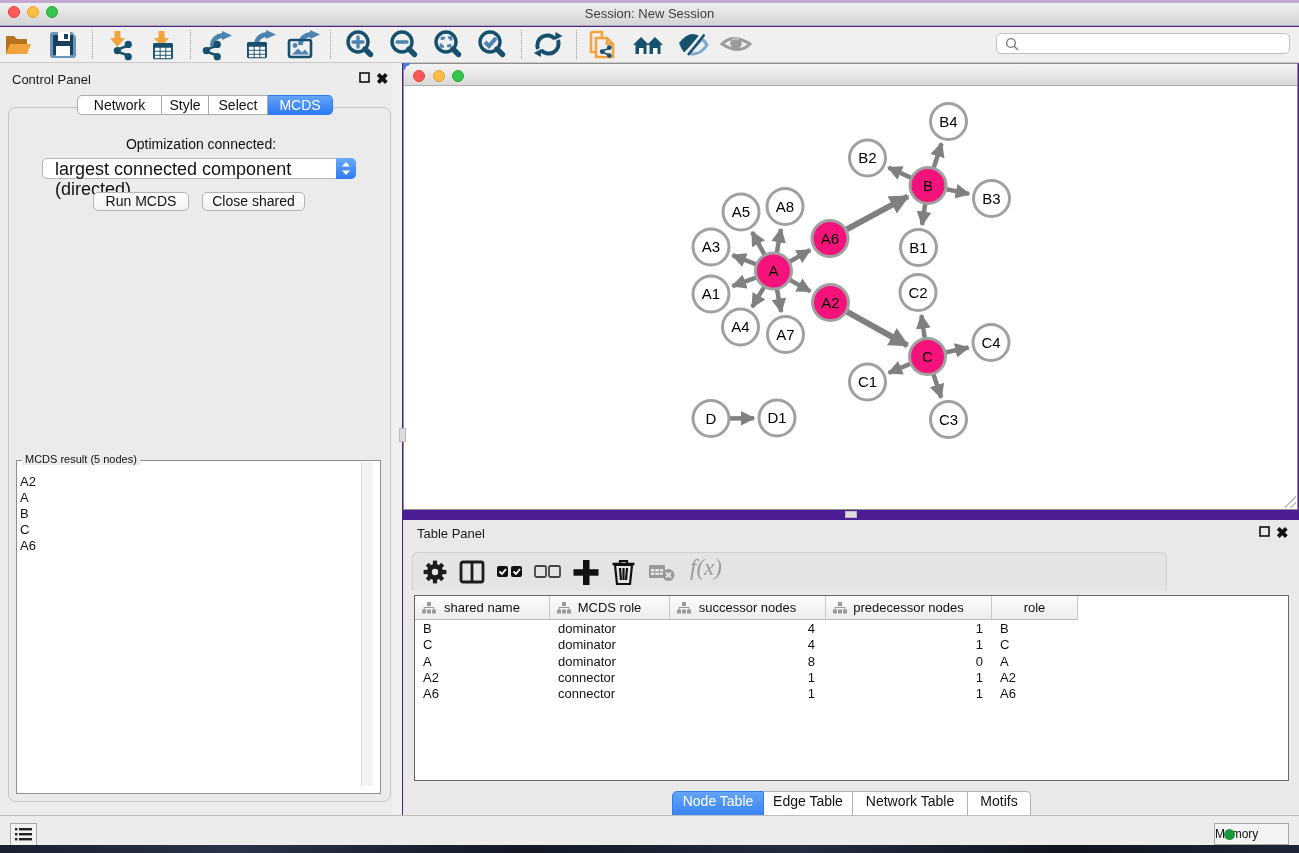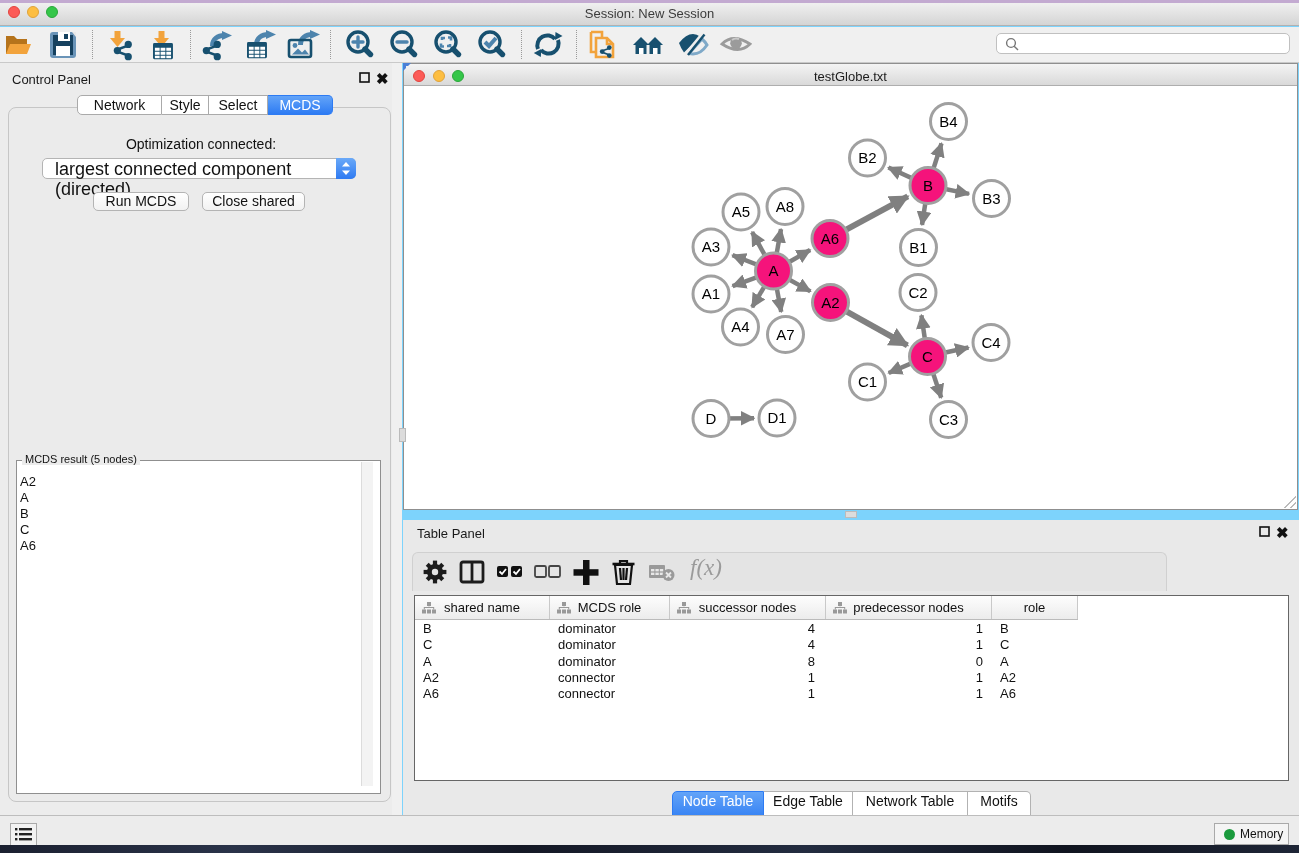--- a/index.html
+++ b/index.html
@@ -1,15 +1,15 @@
 <!DOCTYPE html>
 <html><head><meta charset="utf-8"><style>
 *{margin:0;padding:0;box-sizing:border-box}
 html,body{width:1299px;height:853px;overflow:hidden;font-family:"Liberation Sans",sans-serif}
-#app{position:absolute;left:0;top:0;width:1299px;height:853px;background:#7dd3fc}
+#app{position:absolute;left:0;top:0;width:1299px;height:853px;background:#4c1d95}
 .abs{position:absolute}
 #topstrip{left:0;top:0;width:1299px;height:3px;background:#c3aad1}
 #titlebar{left:0;top:3px;width:1299px;height:23px;background:linear-gradient(#f0f0f0,#d4d4d4);border-bottom:1px solid #b1b1b1;}
 .tl{position:absolute;width:12px;height:12px;border-radius:50%;top:3px}
 #titlebar .t1{left:8px;background:#fc5b57;border:0.5px solid #e2443f}
 #titlebar .t2{left:27px;background:#fdbe41;border:0.5px solid #e0a33a}
 #titlebar .t3{left:46px;background:#35c649;border:0.5px solid #2aa73b}
 #wtitle{left:0;top:3px;width:1299px;text-align:center;font-size:13px;color:#3c3c3c}
 #toolbar{left:0;top:27px;width:1299px;height:36px;background:#f0f0f0;border-bottom:1px solid #c9c9c9}
 .ticon{position:absolute;top:1px}
@@ -53,21 +53,21 @@
 .hcell{position:absolute;top:0;height:23px;background:linear-gradient(#fdfdfd,#ececec);border-right:1px solid #c9c9c9;font-size:13px;color:#111;text-align:center;line-height:23px}
 .hcell svg{position:absolute;left:7px;top:6px}
 #hline{position:absolute;left:0;top:23px;width:663px;border-top:1px solid #bbb}
 .trow{position:absolute;font-size:13px;color:#111}
 .num{position:absolute;font-size:13px;color:#111;text-align:right}
 #btabs{position:absolute;left:269px;top:271px;display:flex}
 .btab{height:32px;line-height:19px;text-align:center;font-size:14px;color:#111;background:#fff;border:1px solid #b2b2b2;border-left:none}
 
 #statusbar{left:0;top:815px;width:1299px;height:30px;background:#ececec;border-top:1px solid #bdbdbd}
 #listbtn{position:absolute;left:10px;top:7px;width:27px;height:23px;background:#f2f2f2;border:1px solid #a9a9a9}
-#membtn{position:absolute;left:1214px;top:7px;width:75px;height:22px;background:#f4f4f4;border:1px solid #a9a9a9;font-size:12px;color:#111;line-height:21px;text-align:left;padding-left:25px}
+#membtn{position:absolute;left:1214px;top:7px;width:75px;height:22px;background:#f4f4f4;border:1px solid #a9a9a9;font-size:12px;color:#111;line-height:21px;text-align:left;}
 #memdot{position:absolute;left:9px;top:5px;width:11px;height:11px;border-radius:50%;background:#1a9a3d}
 #deskbot{left:0;top:845px;width:1299px;height:8px;background:linear-gradient(90deg,#1b2030,#2a3349 18%,#141825 40%,#232c40 62%,#10141f 82%,#1e2536)}
 #vdivider{left:399px;top:428px;width:7px;height:14px;background:#dcdcdc;border:1px solid #bbb}
 #hdivider{left:845px;top:511px;width:12px;height:7px;background:#dcdcdc;border:1px solid #bbb}
 </style></head><body>
 <div id="app">
 <div class="abs" id="topstrip"></div>
 <div class="abs" id="titlebar">
       <div class="tl t1"></div>
       <div class="tl t2"></div>
@@ -268,21 +268,20 @@
   <div id="fsetlab">MCDS result (5 nodes)</div>
   <div id="fsetlist">A2<br>A<br>B<br>C<br>A6</div>
   <div id="cpsb"></div>
 </div>
 
 <div class="abs" id="nwin">
   <div id="ntitle">
         <div class="tl t1"></div>
         <div class="tl t2"></div>
         <div class="tl t3"></div>
-        <div id="ntext">testGlobe.txt</div>
       </div>
   <svg style="position:absolute;left:1.5px;top:23px" width="893" height="422" viewBox="0 0 893 422" font-family="Liberation Sans,sans-serif">
     <defs>
           <marker id="arw" viewBox="0 0 10 10" refX="9" refY="5" markerWidth="3.3" markerHeight="3.3" orient="auto">
             <path d="M0 0 L10 5 L0 10 z" fill="#808080"></path>
           </marker>
         </defs>
     <g stroke="#808080">
           <line x1="358.1" y1="187.5" x2="326.6" y2="199.1" stroke-width="4.5" marker-end="url(#arw)"></line>
 <line x1="358.2" y1="180.4" x2="326.5" y2="168.2" stroke-width="4.5" marker-end="url(#arw)"></line>

